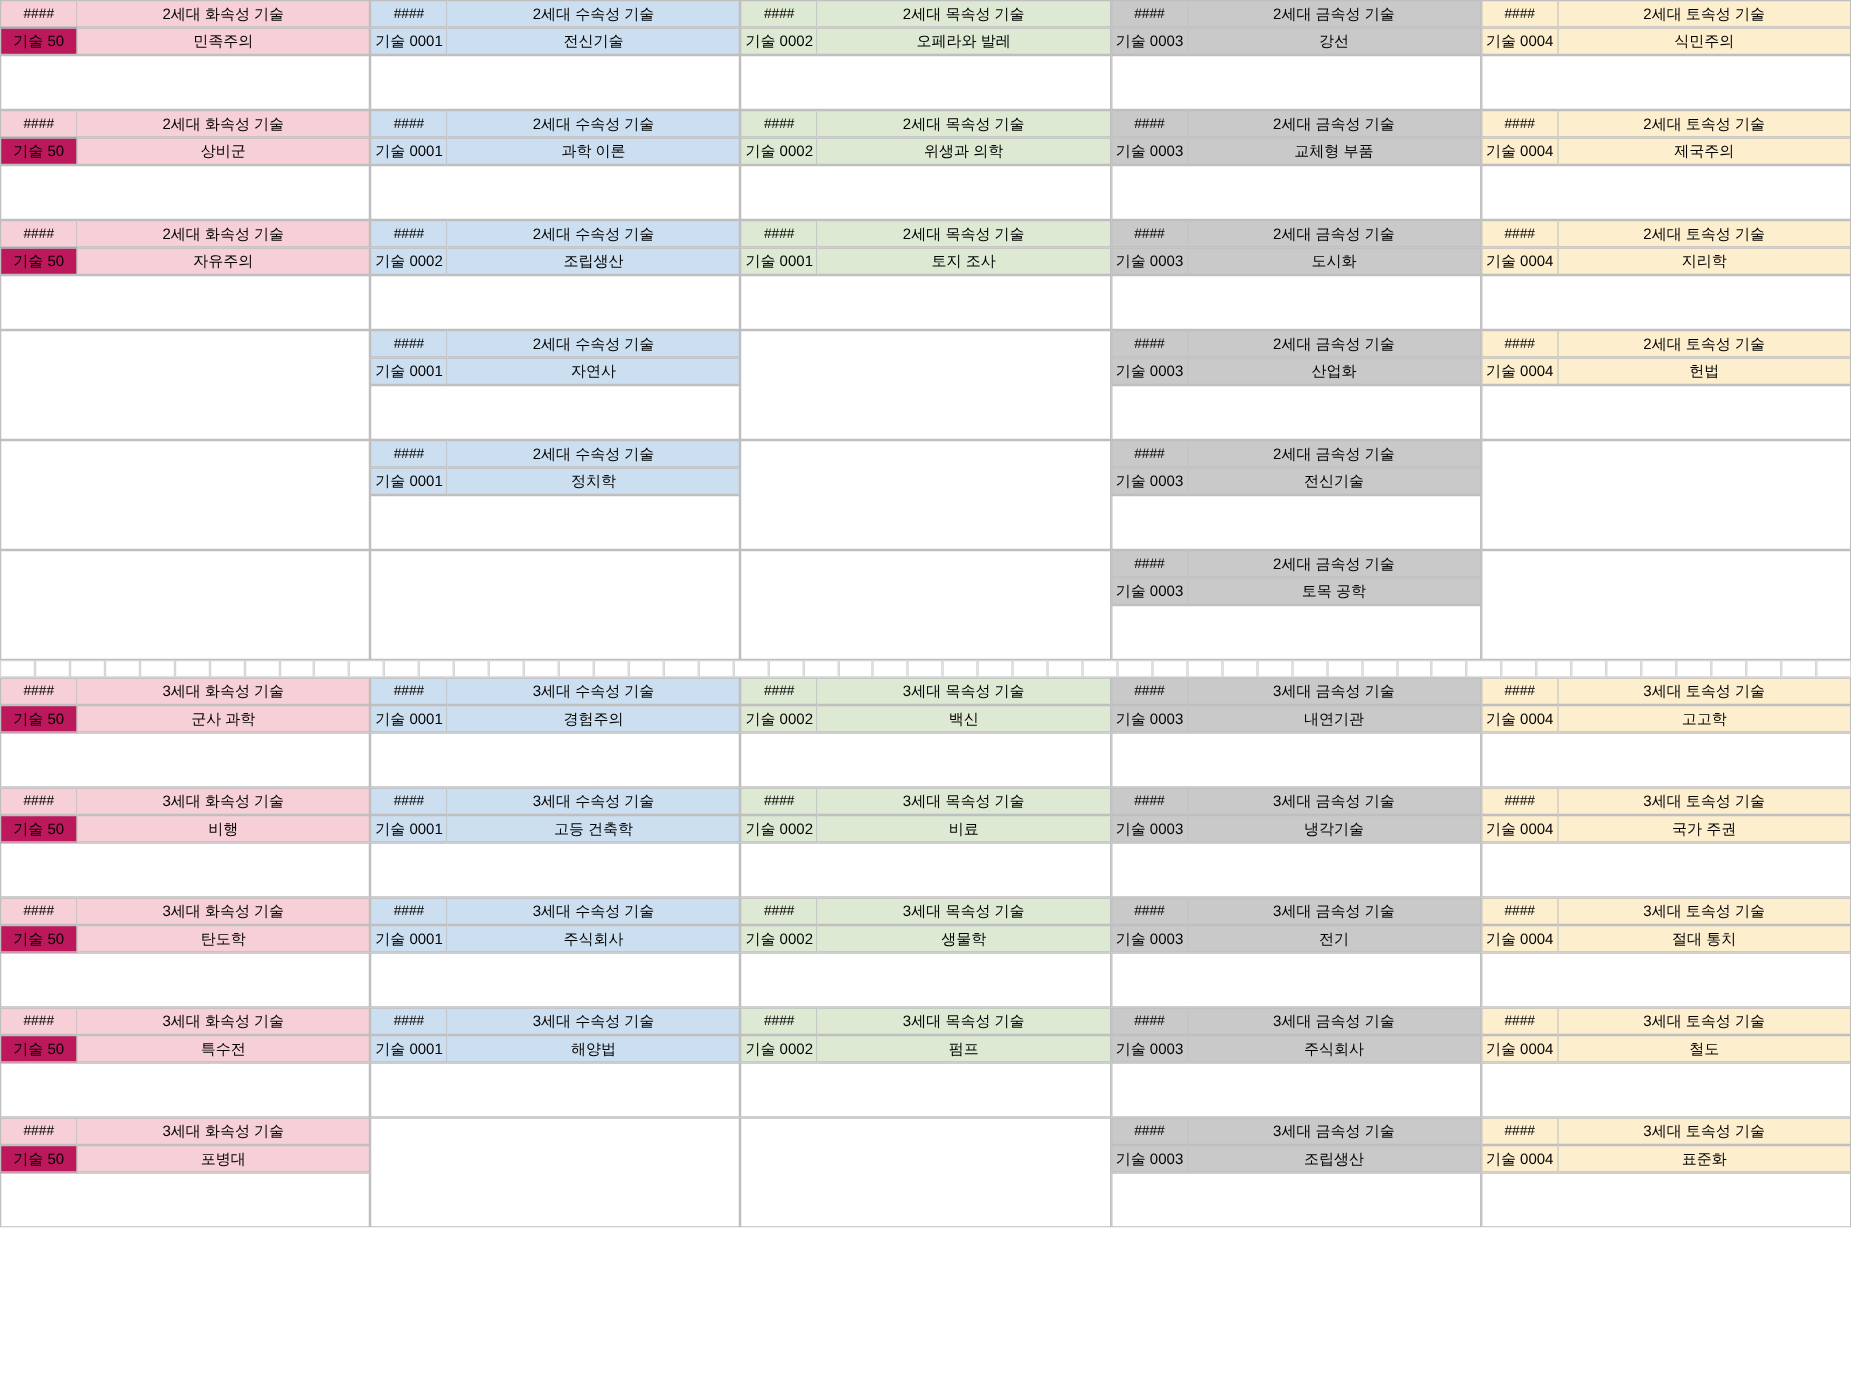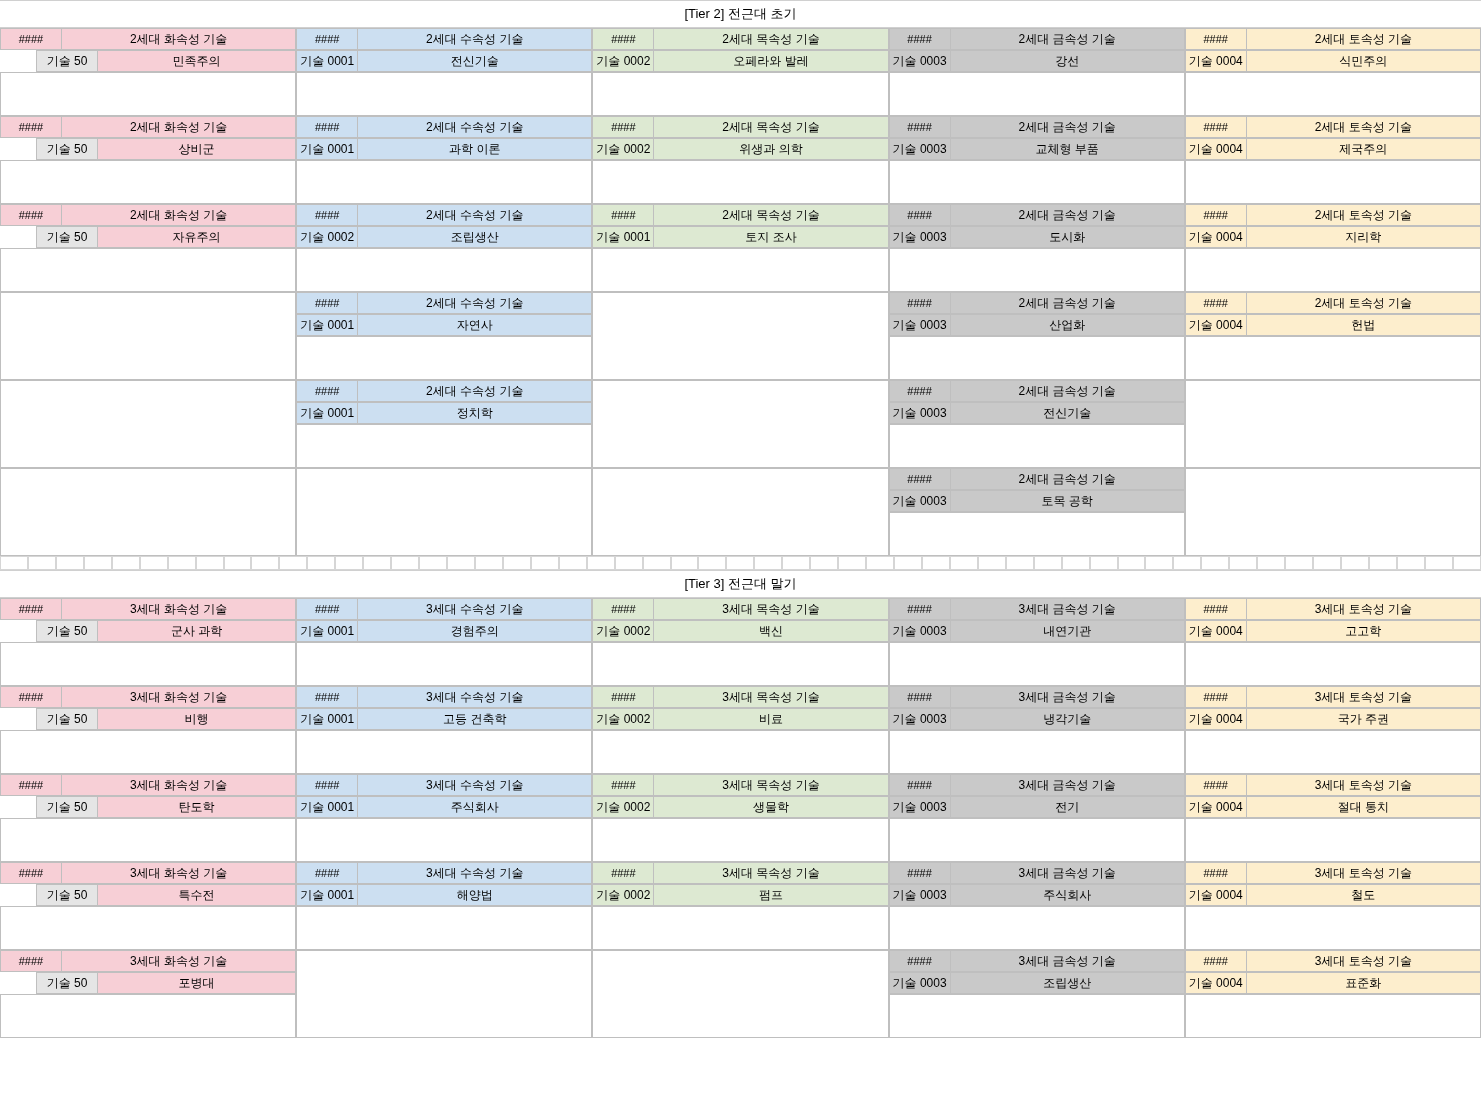--- a/index.html
+++ b/index.html
@@ -12,36 +12,33 @@
   .card{display:flex;width:100%;box-sizing:border-box;height:22px;}
   .card .num{width:62px;box-sizing:border-box;border:1px solid #bfbfbf;display:flex;align-items:center;justify-content:center;font-size:12px;}
   .card .nm{flex:1;box-sizing:border-box;border:1px solid #bfbfbf;border-left:none;display:flex;align-items:center;justify-content:center;font-size:12px;}
   .card.head .num{font-size:11px;}
   .card.head .nm{font-size:12px;}
   .card.body .nm{font-weight:normal;}
   .slot{height:88px;box-sizing:border-box;}
   .blankbox{border:1px solid #bfbfbf;box-sizing:border-box;}
   
   .c-fire .num,.c-fire .nm{background:#f7cfd6;}
-  .c-fire.body .num{background:#e5e5e5;margin-left:36px;}
+  .c-fire.body .num{background:#be185d;}
   .c-water .num,.c-water .nm{background:#ccdff1;}
   .c-wood .num,.c-wood .nm{background:#dde9d2;}
   .c-metal .num,.c-metal .nm{background:#c9c9c9;}
   .c-earth .num,.c-earth .nm{background:#fdeecd;}
   .cellrow{display:flex;height:14px;}
   .cellrow .c{width:28px;border:1px solid #d6d6d6;box-sizing:border-box;}
 </style>
 </head>
 <body>
 
 <div class="sheet">
 
-  <div class="title-row">
-    <span class="t">[Tier 2] 전근대 초기</span>
-  </div>
 
   <div class="grid" id="section-0">
       <div class="col">
         <div class="slot">
           <div class="card head c-fire">
             <div class="num">####</div>
             <div class="nm">2세대 화속성 기술</div>
           </div>
           <div class="card body c-fire">
             <div class="num">기술 50</div>
@@ -338,23 +335,20 @@
       <div class="c"></div>
       <div class="c"></div>
       <div class="c"></div>
       <div class="c"></div>
       <div class="c"></div>
       <div class="c"></div>
       <div class="c"></div>
       <div class="c"></div>
   </div>
 
-  <div class="title-row">
-    <span class="t">[Tier 3] 전근대 말기</span>
-  </div>
 
   <div class="grid" id="section-1">
       <div class="col">
         <div class="slot">
           <div class="card head c-fire">
             <div class="num">####</div>
             <div class="nm">3세대 화속성 기술</div>
           </div>
           <div class="card body c-fire">
             <div class="num">기술 50</div>

